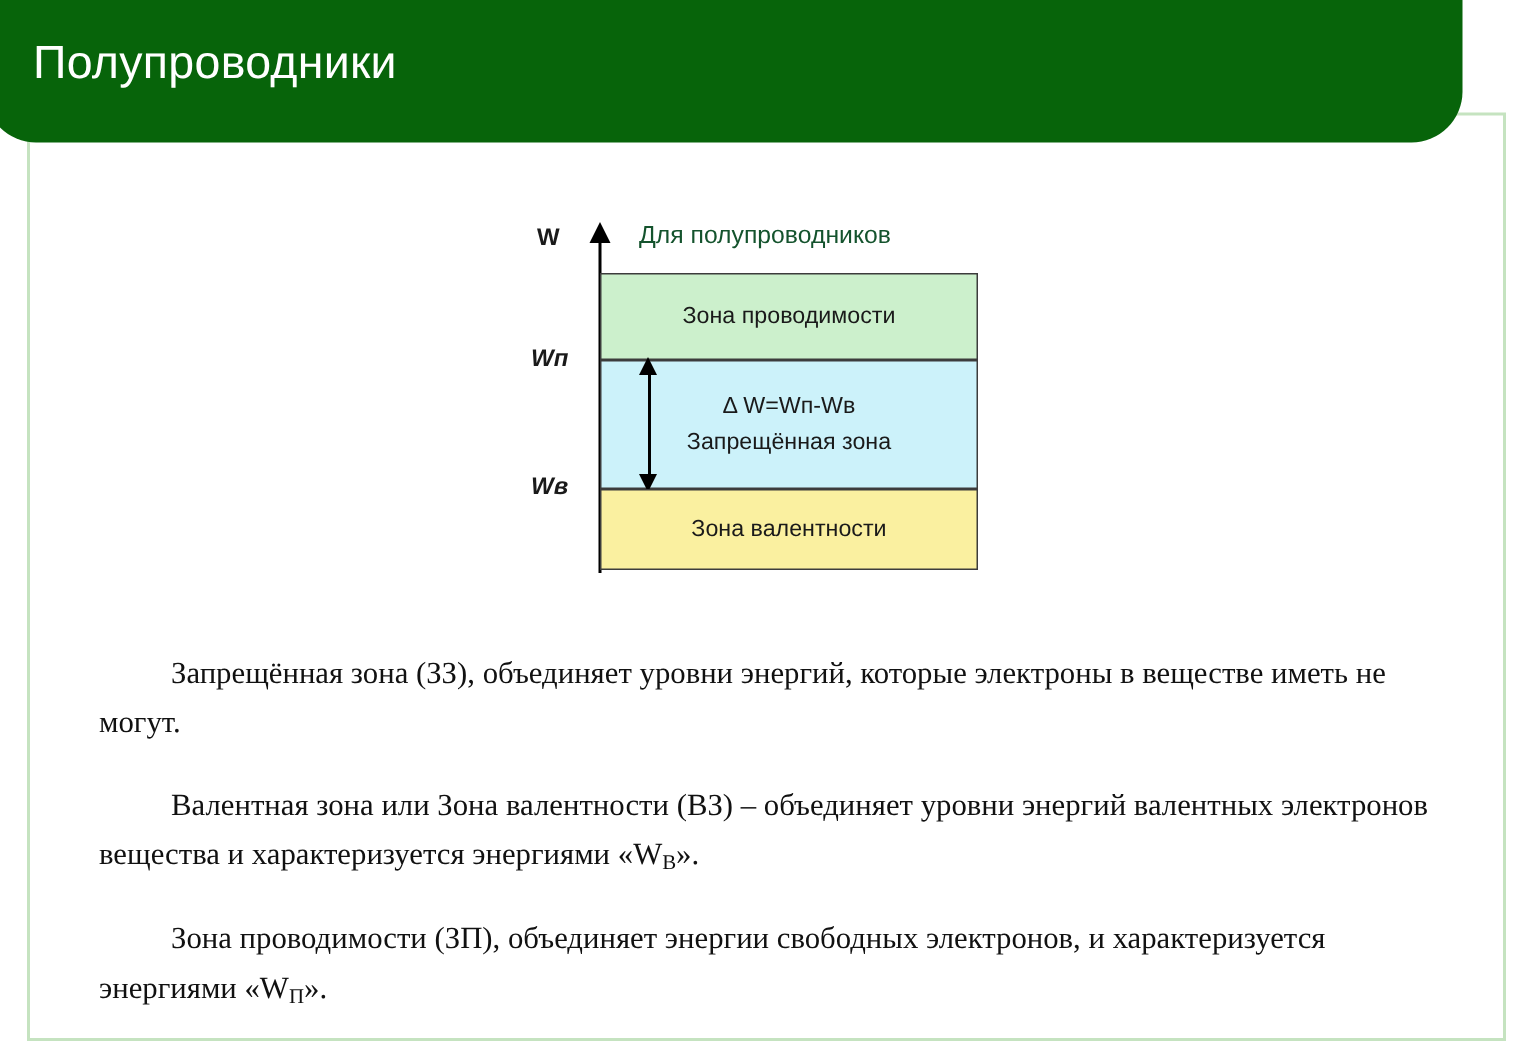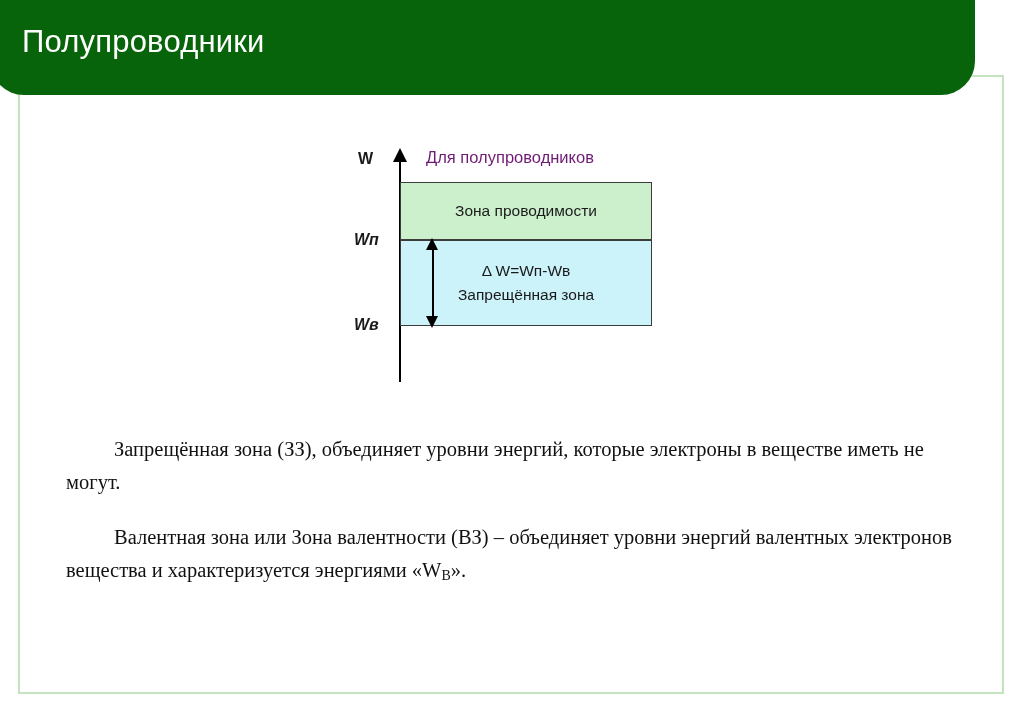--- a/index.html
+++ b/index.html
@@ -73,21 +73,21 @@
     left: 348px;
     top: 144px;
     width: 320px;
     height: 245px;
   }
   #diagram-caption {
     position: absolute;
     left: 78px;
     top: 4px;
     font-size: 16.5px;
-    color: #701a75;
+    color: #14532d;
     white-space: nowrap;
   }
   #axis-label-w {
     position: absolute;
     left: 10px;
     top: 6px;
     font-size: 16px;
     font-weight: bold;
     color: #1a1a1a;
   }
@@ -234,23 +234,27 @@
     </div>
 
     <div class="band" id="band-conduction">
       <span>Зона проводимости</span>
     </div>
 
     <div id="gap-arrow-up"></div>
     <div id="gap-arrow-line"></div>
     <div id="gap-arrow-down"></div>
 
+    <div class="band" id="band-valence">
+      <span>Зона валентности</span>
+    </div>
 
   </div>
 
   <div id="body-text">
     <p class="paragraph"><span>Запрещённая зона (ЗЗ), объединяет уровни энергий, которые электроны в веществе иметь не могут.</span></p>
 
     <p class="paragraph"><span>Валентная зона или Зона валентности (ВЗ) – объединяет уровни энергий валентных электронов вещества и характеризуется энергиями «W</span><sub>В</sub><span>».</span></p>
 
+    <p class="paragraph"><span>Зона проводимости (ЗП), объединяет энергии свободных электронов, и характеризуется энергиями «W</span><sub>П</sub><span>».</span></p>
   </div>
 
 </div>
 
 </body></html>

